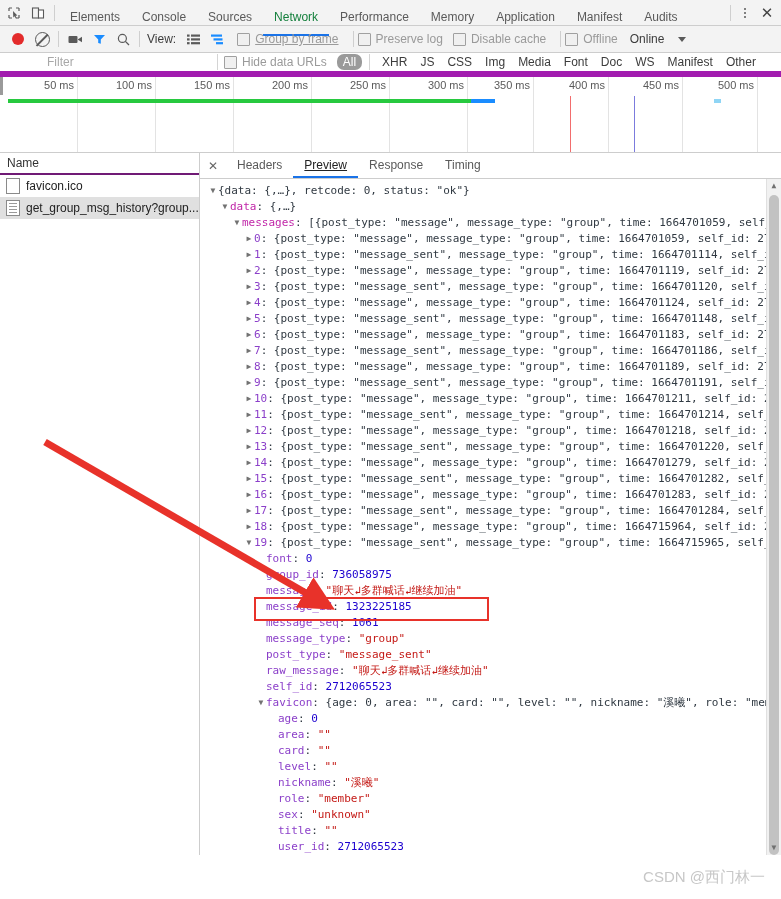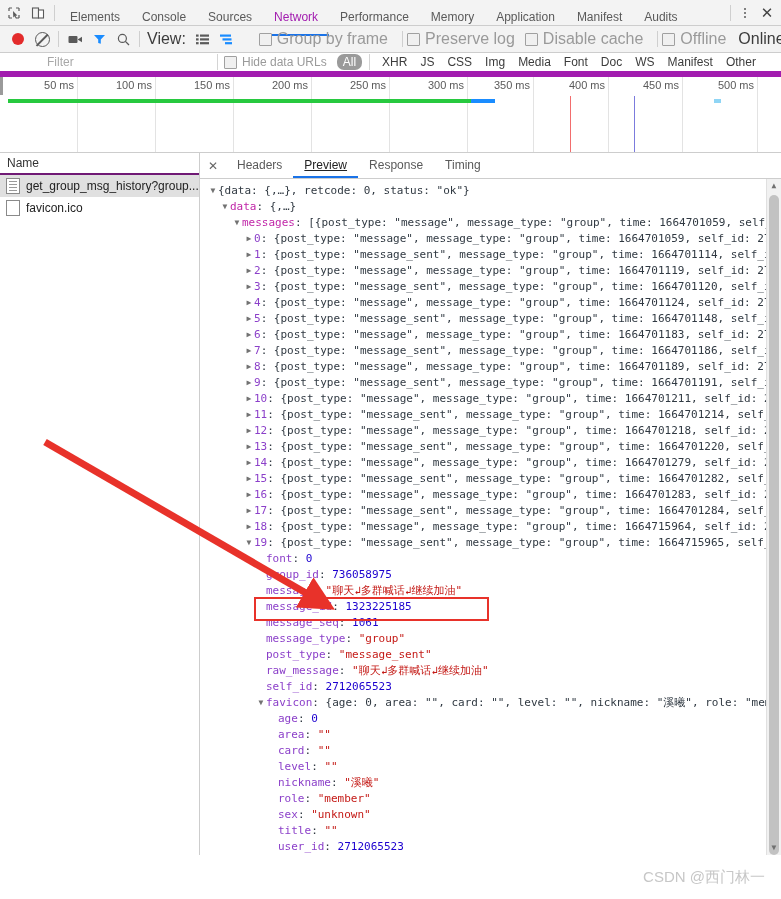--- a/index.html
+++ b/index.html
@@ -43,21 +43,21 @@
     padding: 0 11px;
     display: flex; align-items: center;
     font-size: 12px;
     color: #5a5a5a;
     white-space: nowrap;
     border-bottom: 2px solid transparent;
     box-sizing: border-box;
     height: 36px;
   }
   .main-tab.selected {
-    color: #a21caf;
+    color: #15803d;
     border-bottom: 2px solid #1a73e8;
   }
   .kebab {
     width: 20px; height: 24px;
     display: flex; flex-direction: column; align-items: center; justify-content: center;
     gap: 2px;
     flex: 0 0 auto;
   }
   .kebab i { width: 2px; height: 2px; background: #5a5a5a; border-radius: 50%; display: block;}
   .close-x {
@@ -67,21 +67,21 @@
   }
 
   
   .net-toolbar {
     display: flex; align-items: center;
     height: 27px;
     background: #f3f3f3;
     border-bottom: 1px solid #cdcdcd;
     padding: 0 6px;
     box-sizing: border-box;
-    font-size: 16px;
+    font-size: 12px;
     color: #3c3c3c;
   }
   .record-dot {
     width: 12px; height: 12px; border-radius: 50%;
     background: #e32b2b;
     display: block;
   }
   .clear-circle {
     width: 13px; height: 13px; border-radius: 50%;
     border: 1.5px solid #5a5a5a;
@@ -454,21 +454,21 @@
         <rect x="4" y="8.1" width="9" height="2.2" fill="#5a5a5a"></rect>
       </svg>
   </div>
   <div class="tb-icon-btn">
     <svg width="13" height="11" viewBox="0 0 13 11">
         <rect x="0" y="0.5" width="11" height="2.2" fill="#1a8cff"></rect>
         <rect x="2.5" y="4.3" width="9" height="2.2" fill="#1a8cff"></rect>
         <rect x="5" y="8.1" width="7" height="2.2" fill="#1a8cff"></rect>
       </svg>
   </div>
-  <div class="cb-opt" style="margin-left:20px;">
+  <div class="cb-opt" style="margin-left:8px;text-decoration:underline;">
     <span class="cb"></span>
     <span>Group by frame</span>
   </div>
   <div class="tb-sep"></div>
   <div class="cb-opt">
     <span class="cb"></span>
     <span>Preserve log</span>
   </div>
   <div class="cb-opt">
     <span class="cb"></span>
@@ -540,27 +540,27 @@
   <div class="bar-blue" style="left:471px; width:24px;"></div>
   <div class="bar-tiny" style="left:714px;"></div>
   <div class="vline-red" style="left:570px;"></div>
   <div class="vline-blue" style="left:634px;"></div>
 </div>
 
 <div class="split">
 
   <div class="left-pane">
     <div class="name-header">Name</div>
+    <div class="req-row">
+      <span class="doc-icon"></span>
+      <span class="req-name">favicon.ico</span>
+    </div>
     <div class="req-row selected">
       <span class="doc-icon lines"></span>
       <span class="req-name">get_group_msg_history?group...</span>
-    </div>
-    <div class="req-row">
-      <span class="doc-icon"></span>
-      <span class="req-name">favicon.ico</span>
     </div>
   </div>
 
   <div class="right-pane">
     <div class="detail-tabs">
       <div class="detail-close">✕</div>
       <div class="detail-tab">Headers</div>
       <div class="detail-tab selected">Preview</div>
       <div class="detail-tab">Response</div>
       <div class="detail-tab">Timing</div>

